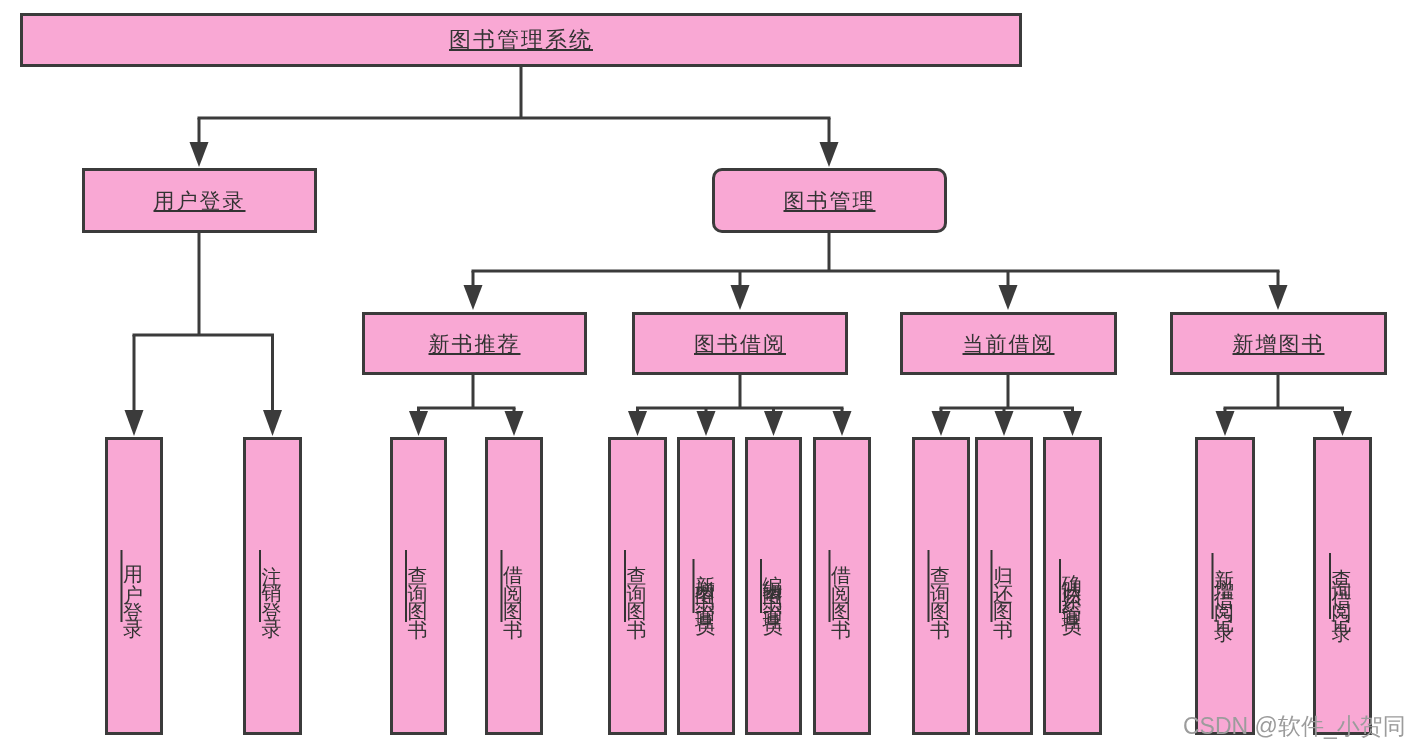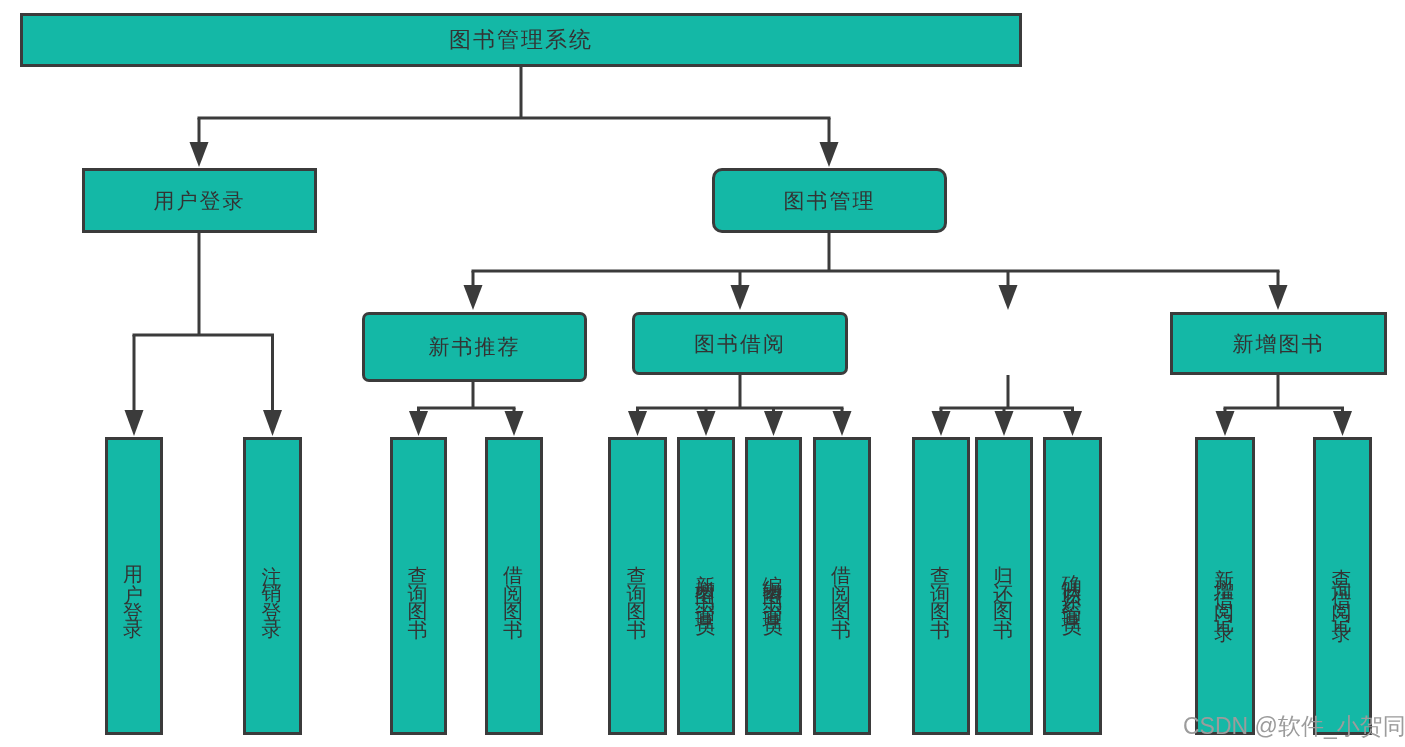--- a/index.html
+++ b/index.html
@@ -18,26 +18,27 @@
     position: absolute;
     left: 0; top: 0;
     width: 1405px;
     height: 747px;
     z-index: 0;
   }
   .node {
     position: absolute;
     box-sizing: border-box;
     border: 3px solid #3b3b3b;
-    background: #14b8a6;
+    background: #f9a8d4;
     display: flex;
     align-items: center;
     justify-content: center;
     color: #333333;
     z-index: 1;
+    text-decoration: underline;
   }
   .node.h {
     font-size: 21px;
     letter-spacing: 2px;
   }
   .node.root-box { font-size: 22px; }
   .node.leaf {
     writing-mode: vertical-rl;
     text-orientation: mixed;
     font-size: 20px;
@@ -122,22 +123,23 @@
     <polygon class="arrow" points="1215.5,411 1234.5,411 1225,436"></polygon>
     <path class="line" d="M1342.5 408 V414"></path>
     <polygon class="arrow" points="1333,411 1352,411 1342.5,436"></polygon>
   </svg>
 
   <div class="node h root-box" style="left:20px; top:13px; width:1002px; height:54px;">图书管理系统</div>
 
   <div class="node h" style="left:82px; top:168px; width:235px; height:65px;">用户登录</div>
   <div class="node h" style="left:712px; top:168px; width:235px; height:65px;border-radius:10px;">图书管理</div>
 
-  <div class="node h" style="left:362px; top:312px; width:225px; height:70px;border-radius:7px;">新书推荐</div>
-  <div class="node h" style="left:632px; top:312px; width:216px; height:63px;border-radius:7px;">图书借阅</div>
+  <div class="node h" style="left:362px; top:312px; width:225px; height:63px;">新书推荐</div>
+  <div class="node h" style="left:632px; top:312px; width:216px; height:63px;">图书借阅</div>
+  <div class="node h" style="left:900px; top:312px; width:217px; height:63px;">当前借阅</div>
   <div class="node h" style="left:1170px; top:312px; width:217px; height:63px;">新增图书</div>
 
   <div class="node leaf ls-lg" style="left:105px; top:437px; width:58px; height:298px;">用户登录</div>
   <div class="node leaf ls-lg" style="left:243px; top:437px; width:59px; height:298px;">注销登录</div>
 
   <div class="node leaf ls-lg" style="left:390px; top:437px; width:57px; height:298px;">查询图书</div>
   <div class="node leaf ls-lg" style="left:485px; top:437px; width:58px; height:298px;">借阅图书</div>
 
   <div class="node leaf ls-lg" style="left:608px; top:437px; width:59px; height:298px;">查询图书</div>
   <div class="node leaf ls-sm" style="left:677px; top:437px; width:58px; height:298px;">新增图书（管理员）</div>

